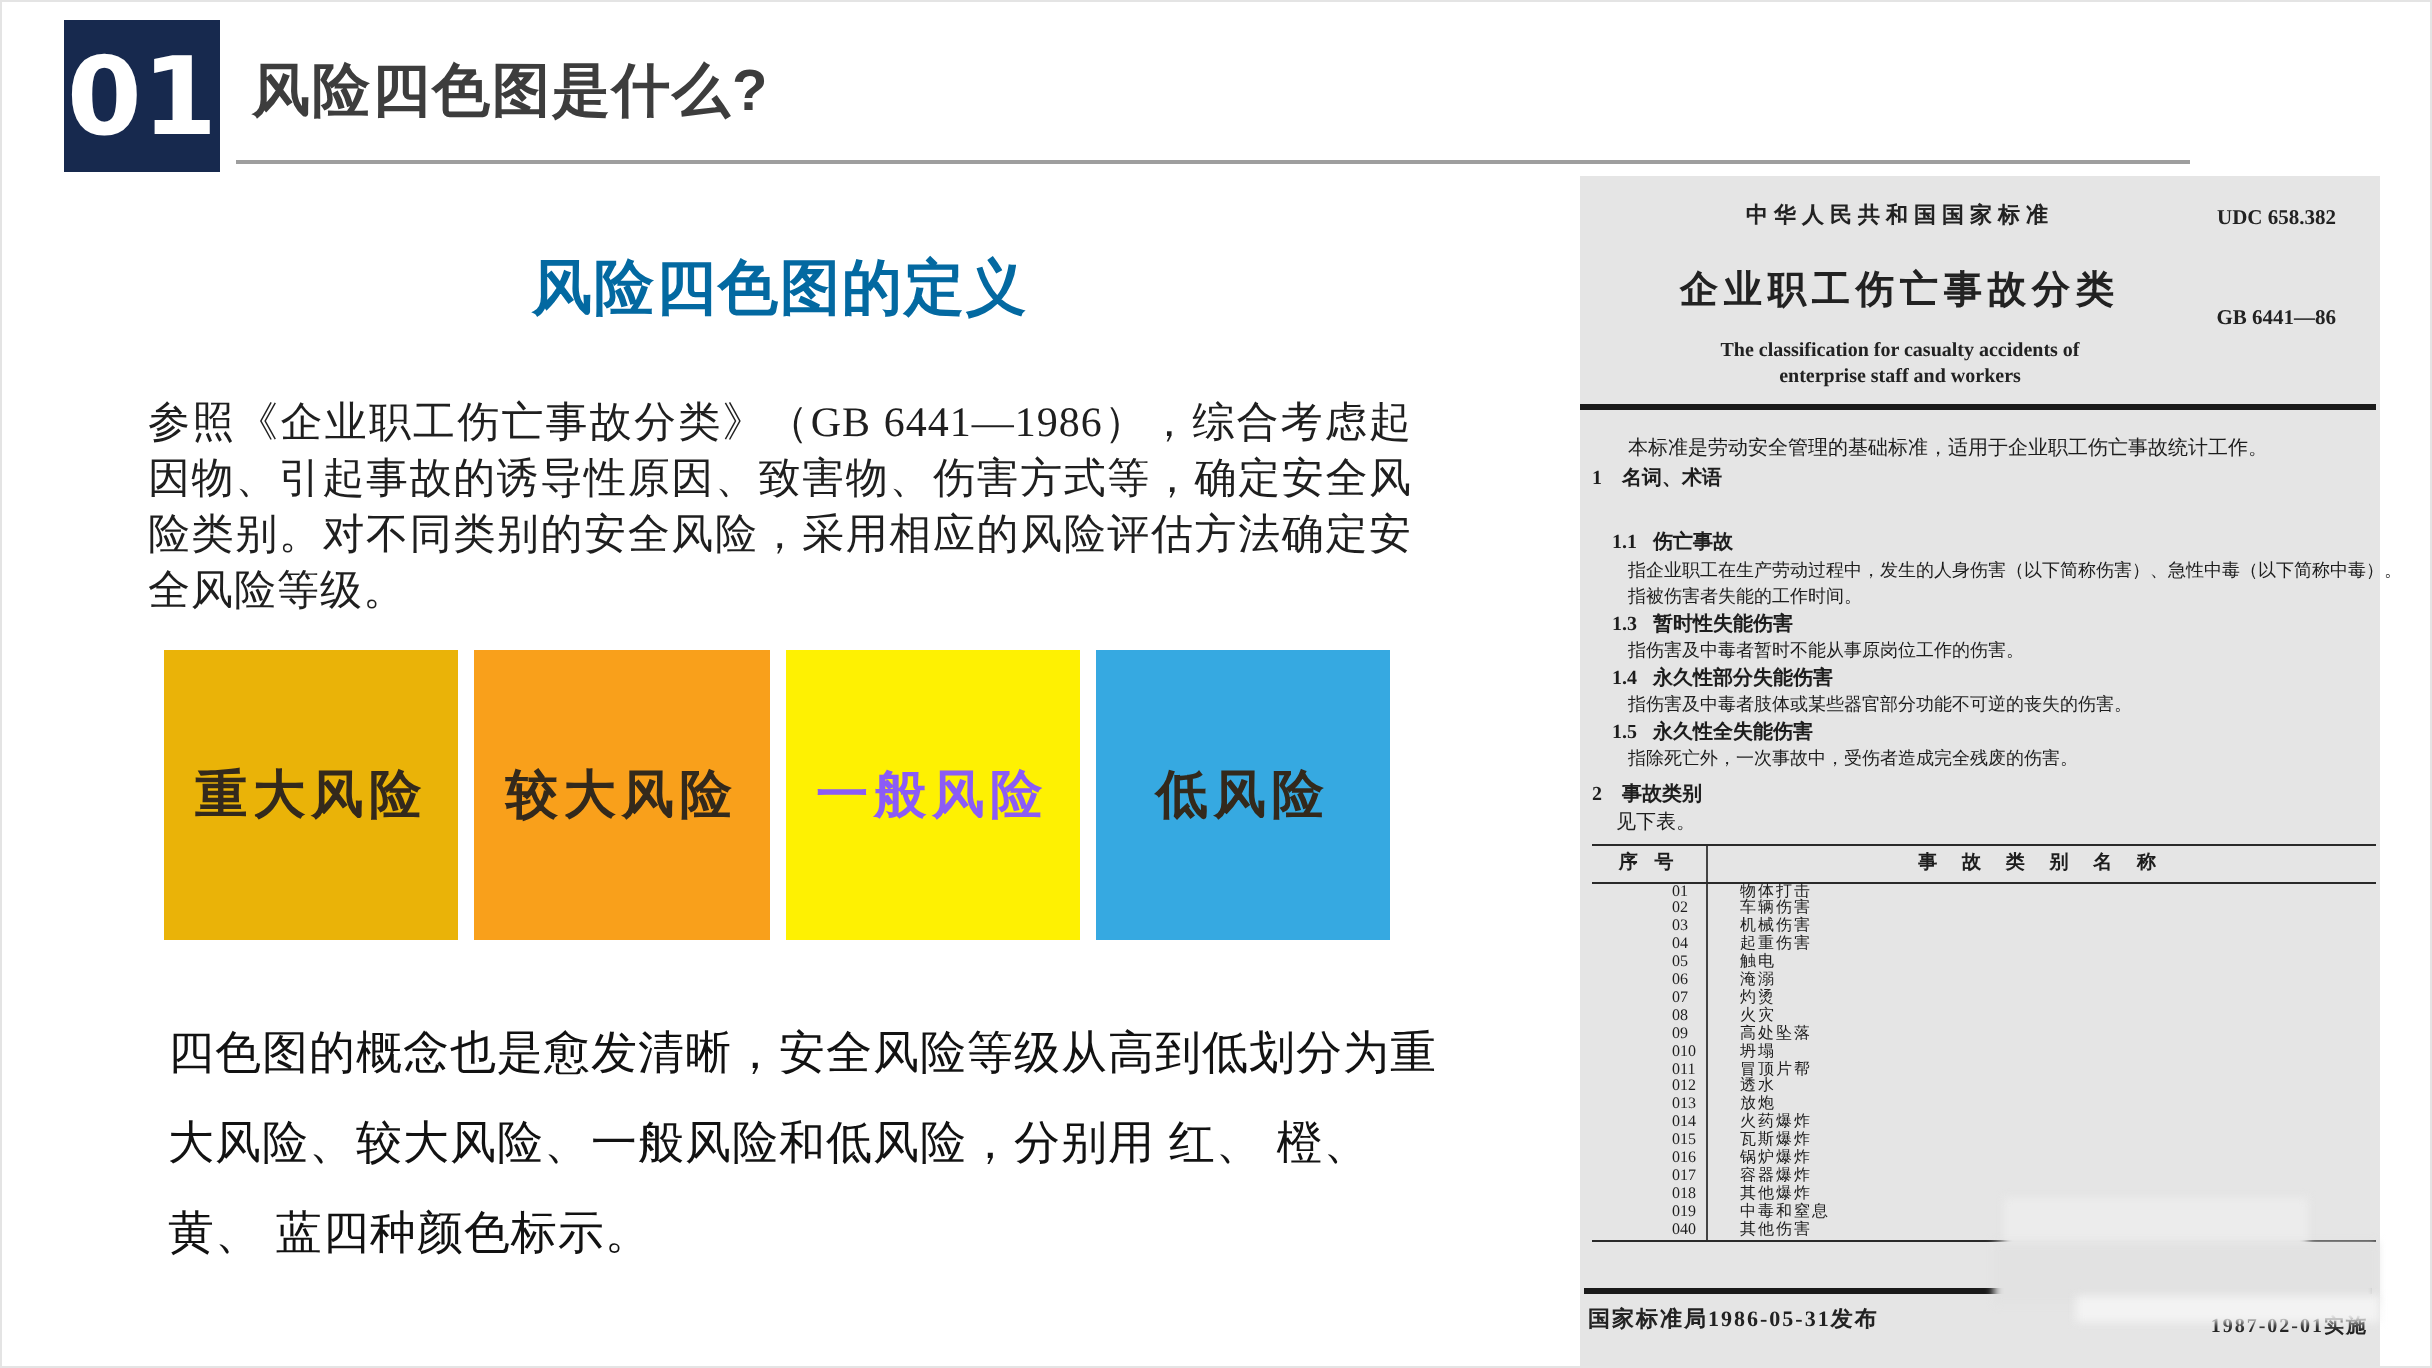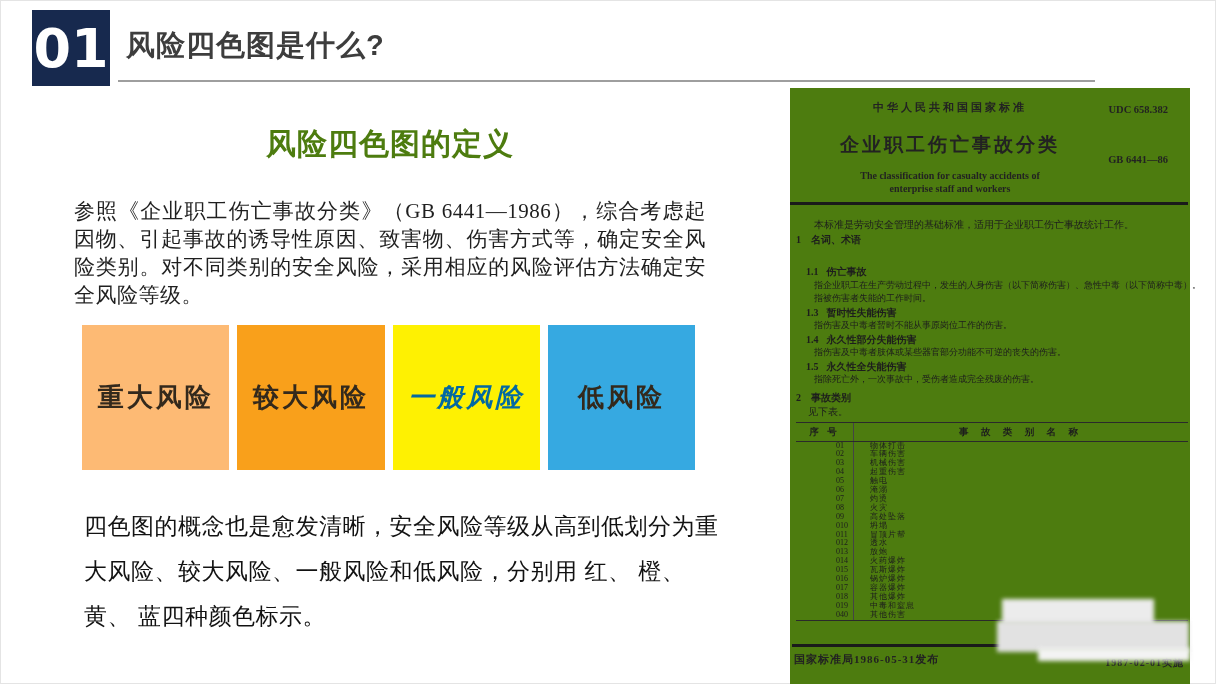--- a/index.html
+++ b/index.html
@@ -18,21 +18,21 @@
   .slide-title {
     position:absolute; left:126px; top:26px;
     font-size:29px; font-weight:700; color:#3d3d3d; letter-spacing:1px;
   }
   .title-underline {
     position:absolute; left:118px; top:80px; width:977px; height:2px; background:#9e9e9e;
   }
   
   .def-heading {
     position:absolute; left:70px; top:124px; width:640px; text-align:center;
-    font-size:30px; font-weight:700; color:#4d7c0f; letter-spacing:1px;font-family:Liberation Serif, serif;
+    font-size:30px; font-weight:700; color:#0369a1; letter-spacing:1px;font-family:Liberation Serif, serif;
   }
   .def-body {
     position:absolute; left:74px; top:197px; width:632px;
     font-family:"Liberation Serif", serif;
     font-size:21px; line-height:28px; color:#1f1f1f; text-align:justify; letter-spacing:0.5px;
   }
   .risk-bar {
     position:absolute; left:82px; top:325px; width:613px; height:145px;
     display:flex; gap:8px;
   }
@@ -42,21 +42,21 @@
   .risk-block span {
     font-size:26px; font-weight:700; letter-spacing:3px;
   }
   .summary-body {
     position:absolute; left:84px; top:504px; width:652px;
     font-size:23px; line-height:45px; color:#121212; letter-spacing:0.5px;
   }
   
   .doc {
     position:absolute; left:790px; top:88px; width:400px; height:596px;
-    font-family:"Liberation Serif", serif; color:#222; background:#4d7c0f;
+    font-family:"Liberation Serif", serif; color:#222; background:#e5e5e5;
   }
   .doc-center { position:absolute; left:0; width:320px; text-align:center; }
   .nat-line  { top:12px; font-size:11px; font-weight:700; letter-spacing:3px; }
   .doc-title { top:44px; font-size:19px; font-weight:700; letter-spacing:3px; }
   .en1 { top:82px;  font-size:10px; font-weight:700; }
   .en2 { top:95px;  font-size:10px; font-weight:700; }
   .udc { position:absolute; right:22px; top:16px; font-size:10.5px; font-weight:700; }
   .gb  { position:absolute; right:22px; top:66px; font-size:10.5px; font-weight:700; }
   .doc-rule { position:absolute; left:0; top:114px; width:398px; height:3px; background:#1a1a1a; }
   .doc-body {
@@ -96,28 +96,28 @@
 <div class="num-box">
   <span>01</span>
 </div>
 <div class="slide-title">风险四色图是什么?</div>
 <div class="title-underline"></div>
 
 <div class="def-heading">风险四色图的定义</div>
 <div class="def-body">参照《企业职工伤亡事故分类》（GB 6441—1986），综合考虑起因物、引起事故的诱导性原因、致害物、伤害方式等，确定安全风险类别。对不同类别的安全风险，采用相应的风险评估方法确定安全风险等级。</div>
 
 <div class="risk-bar">
-    <div class="risk-block" style="background: #fdba74;">
+    <div class="risk-block" style="background: #eab308;">
       <span style="color: rgb(51, 41, 28);">重大风险</span>
     </div>
     <div class="risk-block" style="background: rgb(249, 160, 27);">
       <span style="color: rgb(51, 41, 28);">较大风险</span>
     </div>
     <div class="risk-block" style="background: rgb(254, 241, 2);">
-      <span style="color: #0369a1; font-style: italic;">一般风险</span>
+      <span style="color: #8b5cf6;">一般风险</span>
     </div>
     <div class="risk-block" style="background: rgb(54, 169, 225);">
       <span style="color: rgb(51, 41, 28);">低风险</span>
     </div>
   </div>
 
 <div class="summary-body">四色图的概念也是愈发清晰，安全风险等级从高到低划分为重大风险、较大风险、一般风险和低风险，分别用 红、 橙、 黄、 蓝四种颜色标示。</div>
 
 <div class="doc">
   <div class="doc-center nat-line">中华人民共和国国家标准</div>

